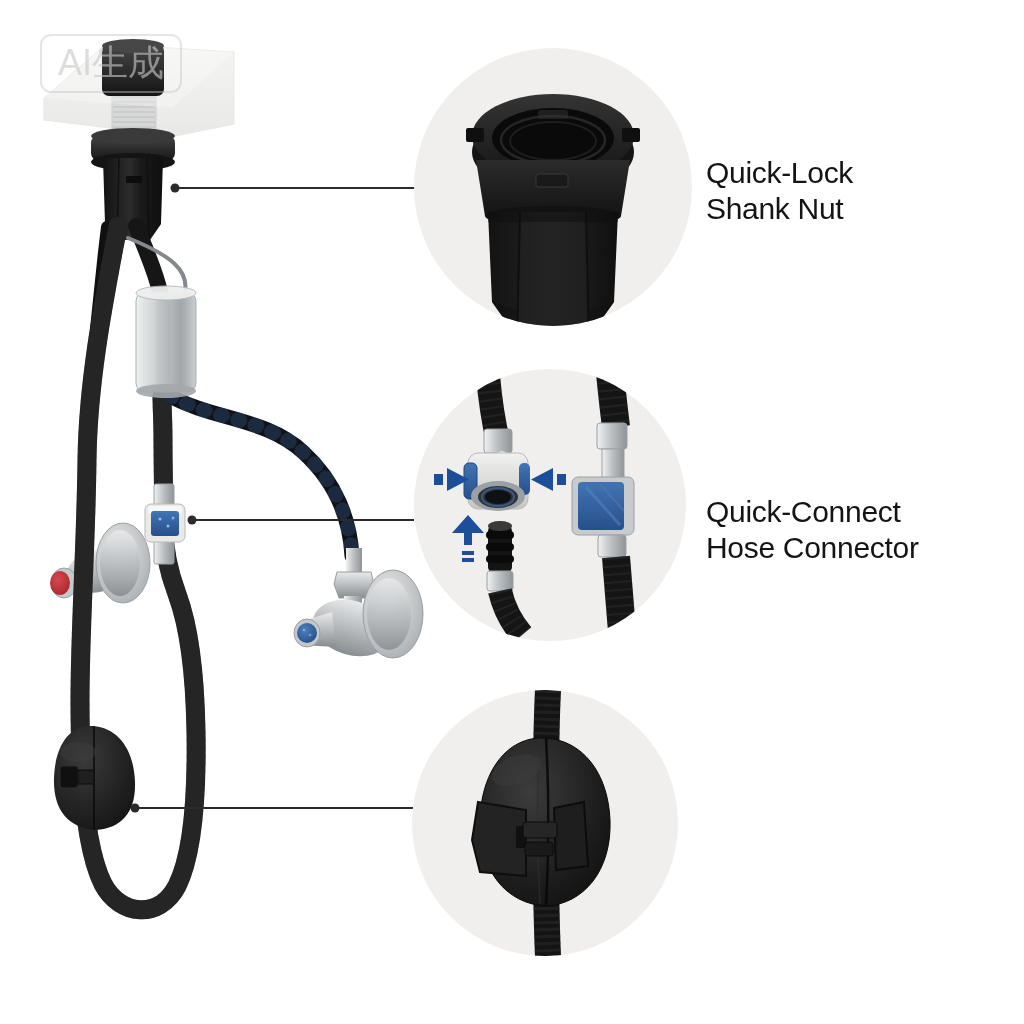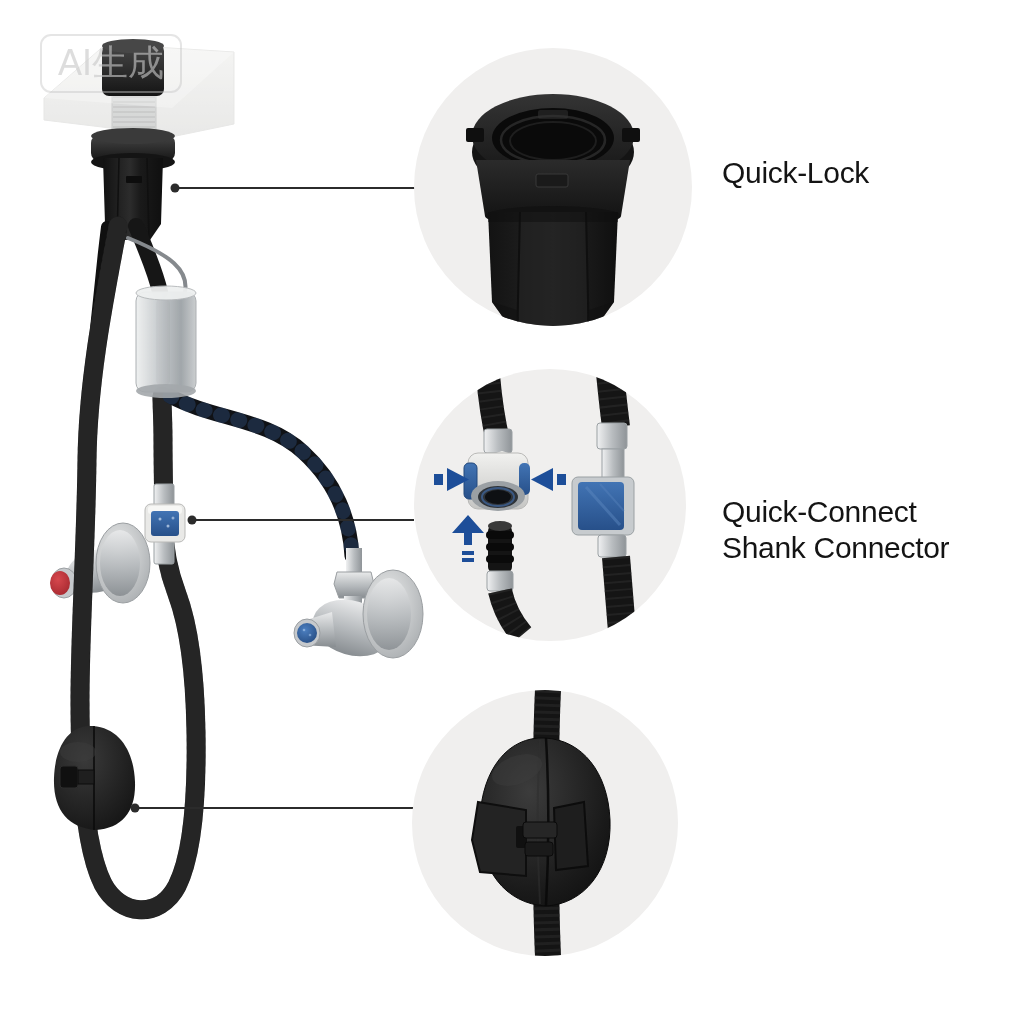--- a/index.html
+++ b/index.html
@@ -5,21 +5,21 @@
   html,body{margin:0;padding:0;background:#fff;}
   .page{position:relative;width:1024px;height:1024px;background:#ffffff;overflow:hidden;
         font-family:"Liberation Sans",sans-serif;}
   .main-svg{position:absolute;left:0;top:0;z-index:1;}
   .callout{position:absolute;border-radius:50%;background:#f0efee;z-index:2;overflow:hidden;}
   .callout svg{display:block;}
   .c1{left:414px;top:48px;width:278px;height:278px;}
   .c2{left:414px;top:369px;width:272px;height:272px;}
   .c3{left:412px;top:690px;width:266px;height:266px;}
   .label{position:absolute;z-index:3;color:#141414;font-size:30px;line-height:36px;
-         letter-spacing:-0.3px;white-space:nowrap;margin-left:16px;}
+         letter-spacing:-0.3px;white-space:nowrap;}
   .l1{left:706px;top:155px;}
   .l2{left:706px;top:494px;}
   .l3{left:706px;top:785px;}
   .watermark{position:absolute;left:40px;top:34px;z-index:4;
              border:2px solid rgba(198,198,198,.45);border-radius:11px;
              padding:3px 16px;font-size:36px;color:rgba(200,200,200,.62);}
 </style>
 </head>
 <body>
 
@@ -290,24 +290,25 @@
         <polygon points="142,118 172,112 176,176 144,180" fill="#1e1e1e" stroke="#0c0c0c" stroke-width="2"></polygon>
         <rect x="104" y="136" width="10" height="22" rx="2" fill="#101010"></rect>
         <rect x="111" y="132" width="34" height="16" rx="3" fill="#262626" stroke="#0b0b0b"></rect>
         <rect x="113" y="152" width="28" height="14" rx="3" fill="#1a1a1a" stroke="#0b0b0b"></rect>
       </g>
     </svg>
   </div>
 
   <div class="label l1">
     <div>Quick-Lock</div>
+    <div>Shank Nut</div>
   </div>
   <div class="label l2">
     <div>Quick-Connect</div>
-    <div>Shank Connector</div>
+    <div>Hose Connector</div>
   </div>
   <div class="label l3">
   </div>
 
   <div class="watermark">
     <span>AI生成</span>
   </div>
 
 </div>
 

